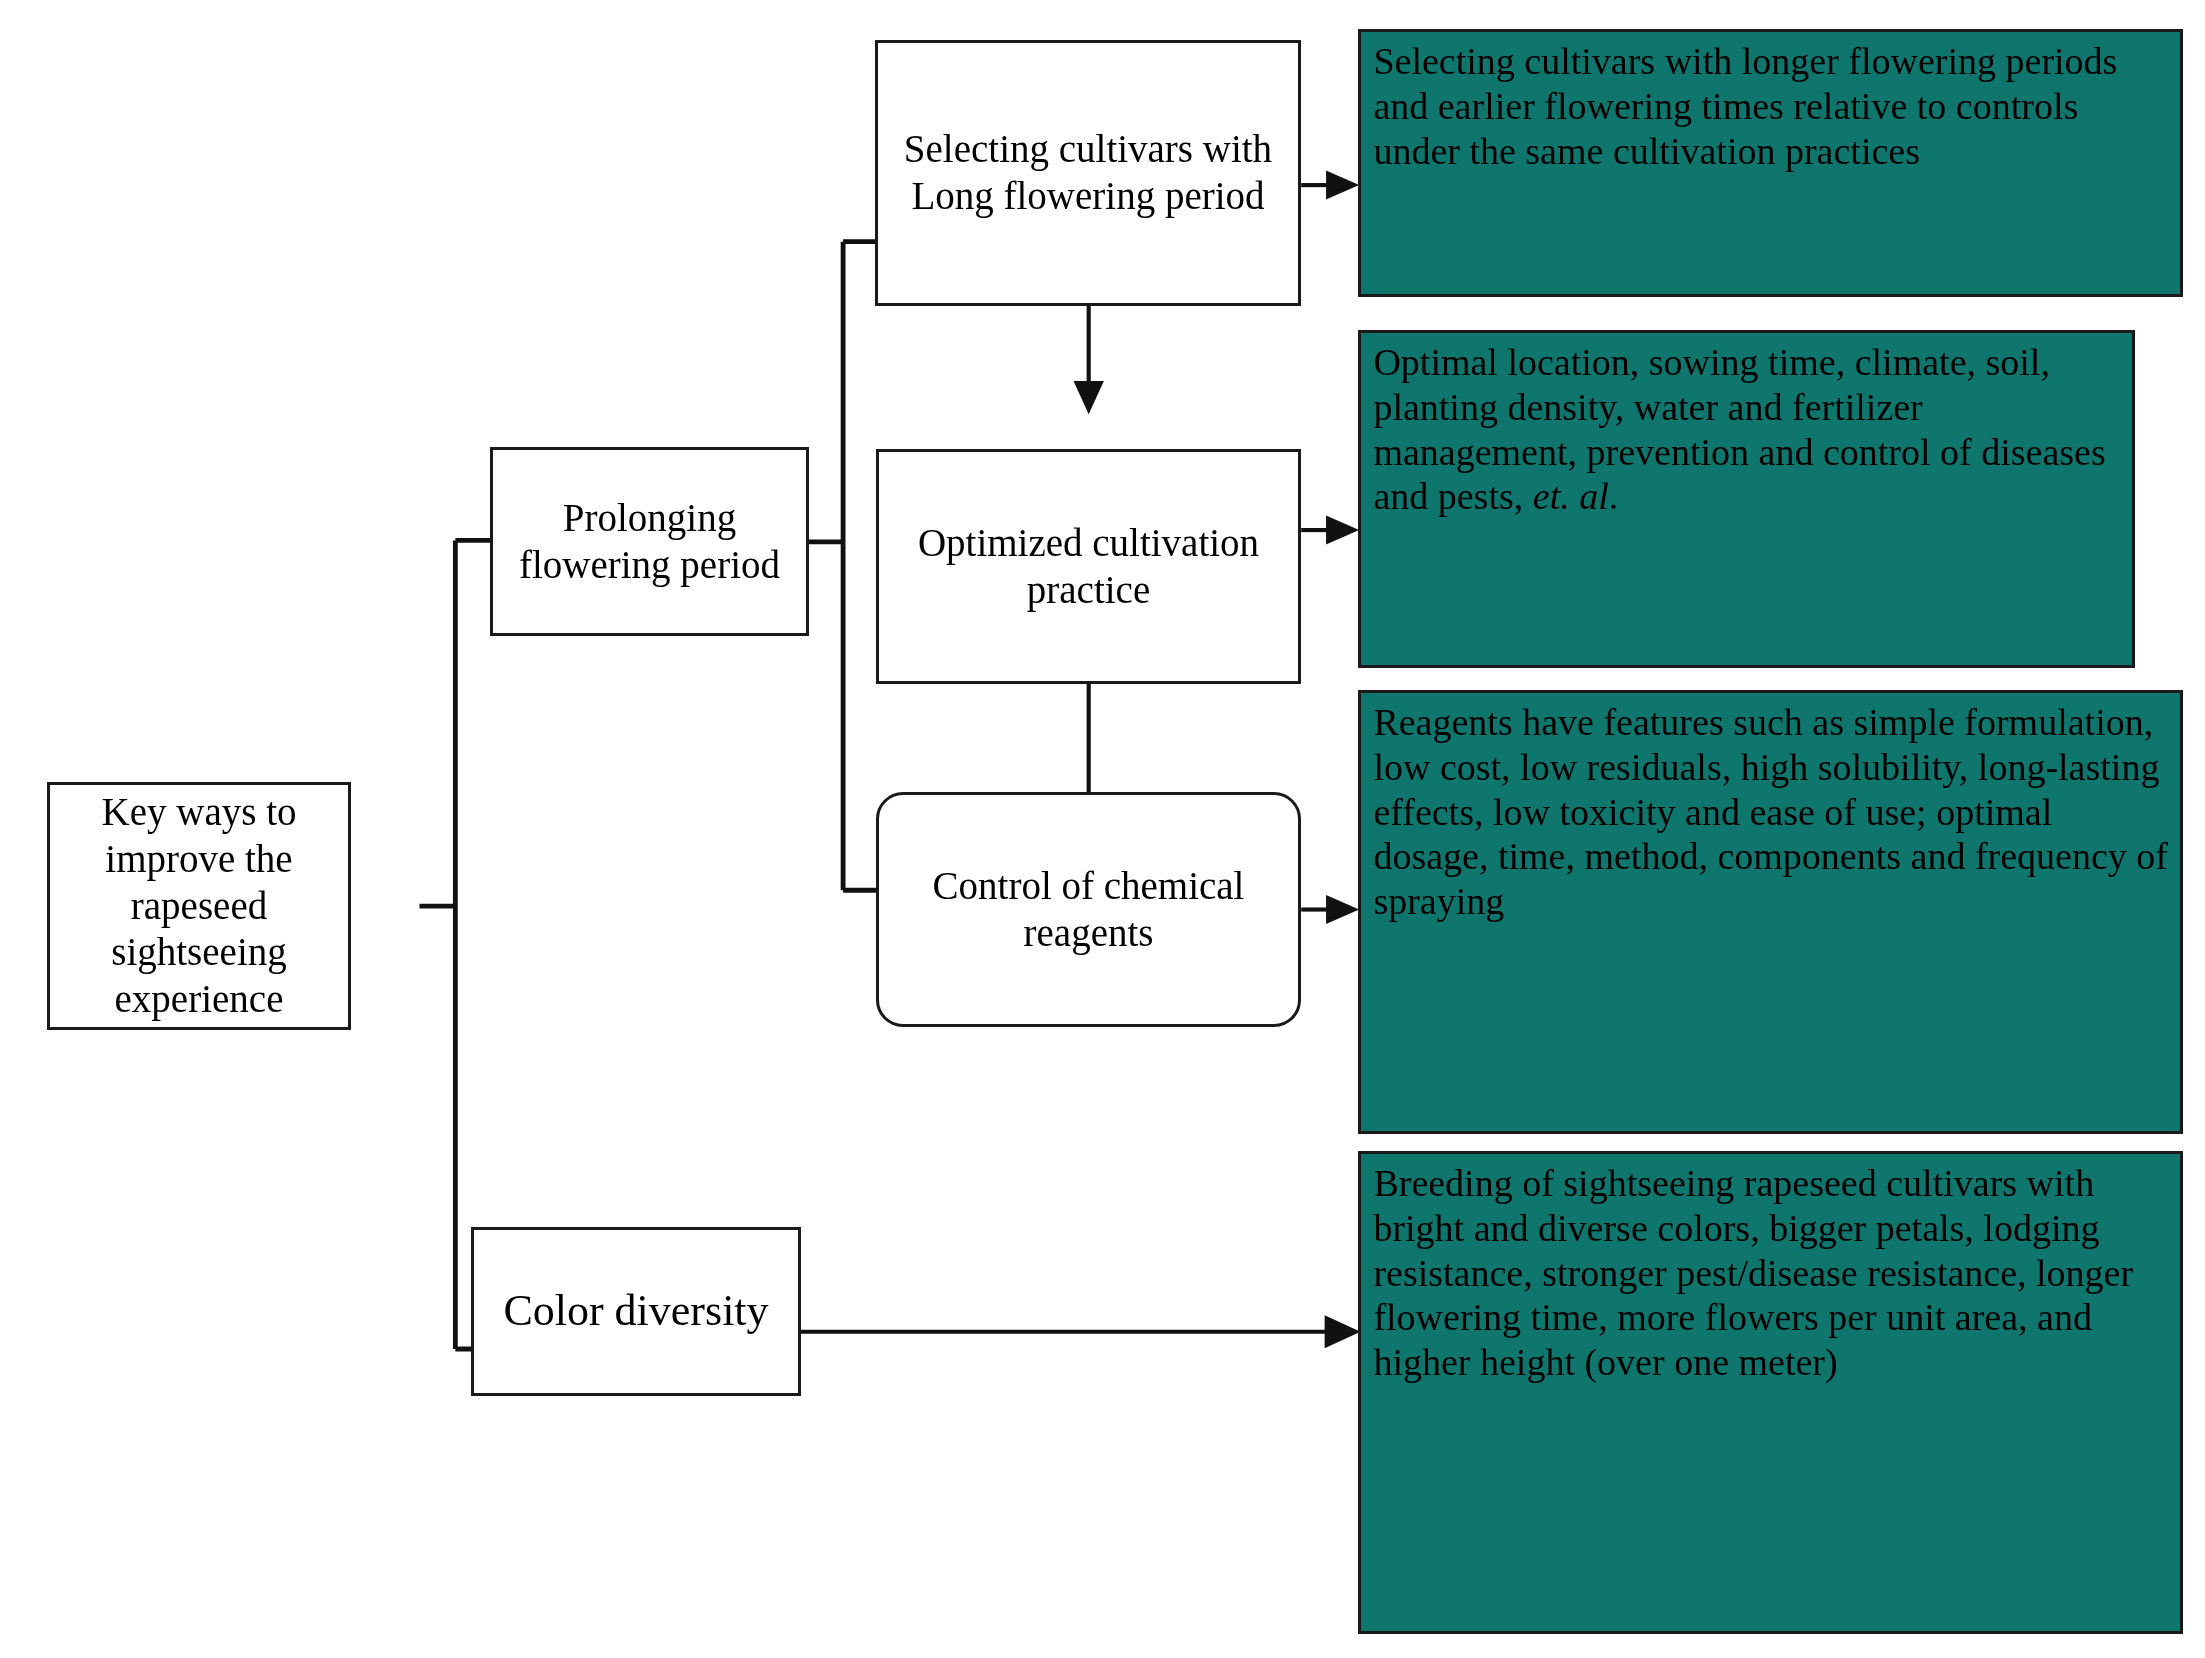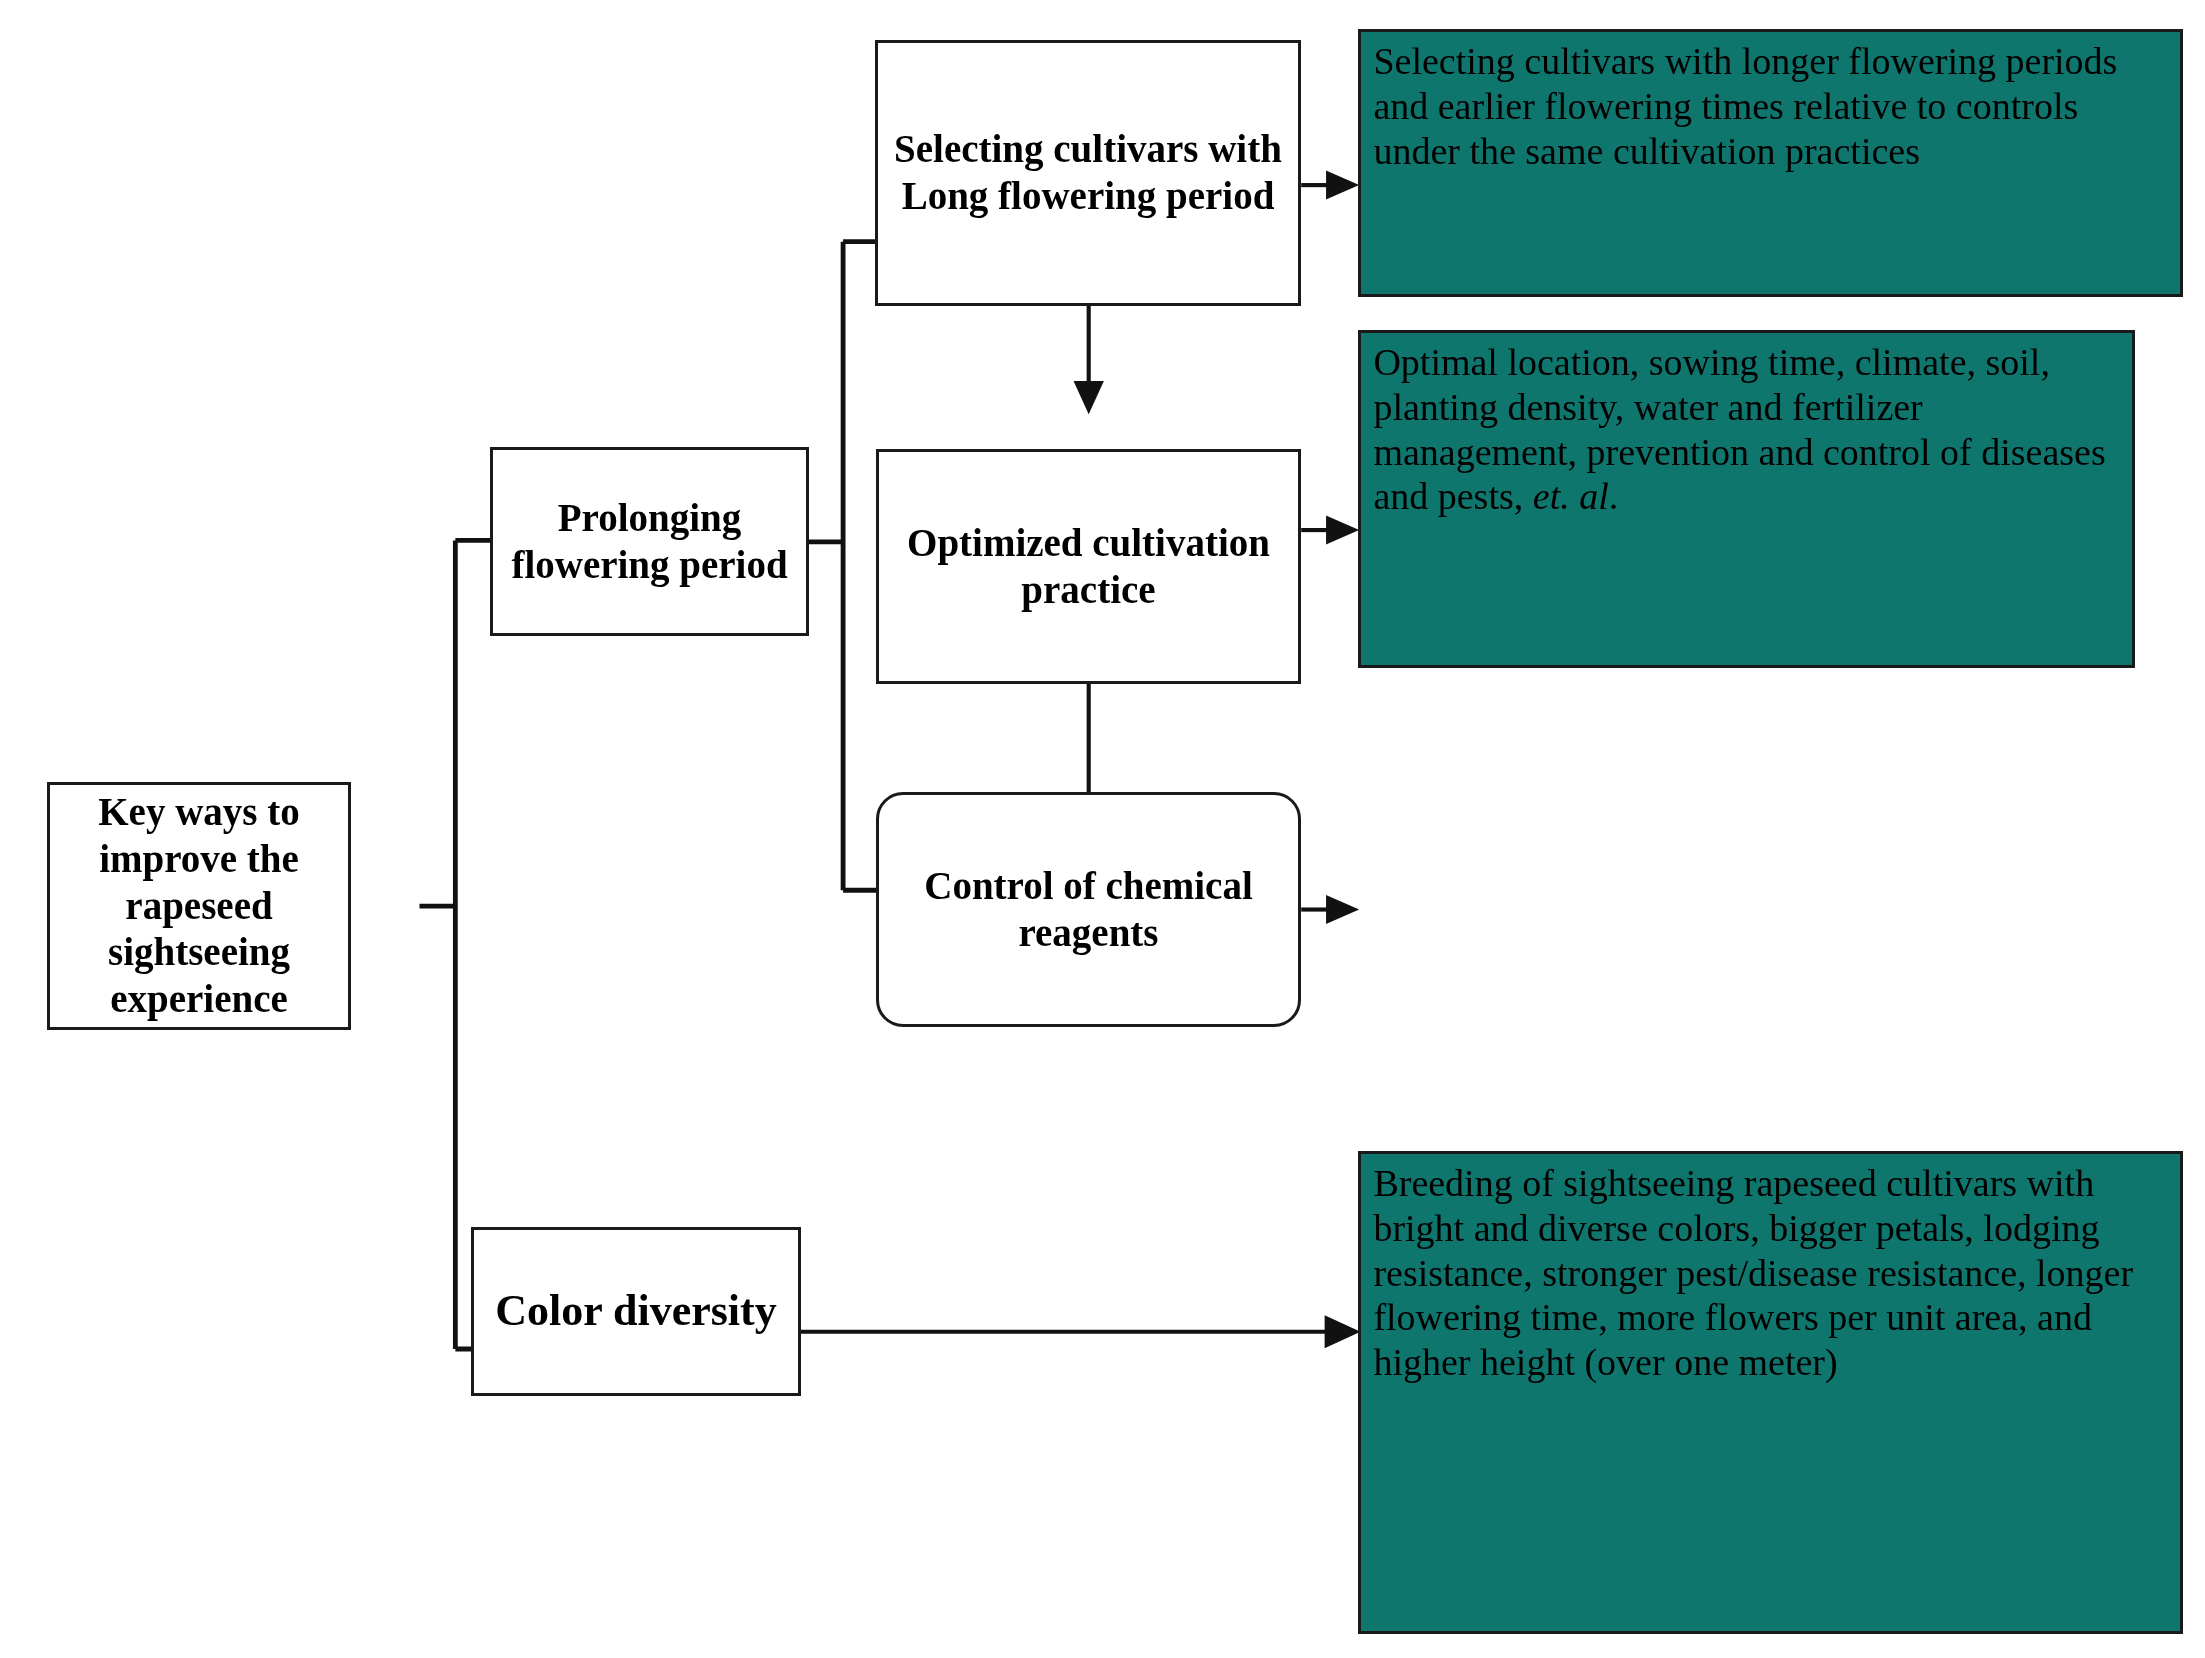--- a/index.html
+++ b/index.html
@@ -16,21 +16,21 @@
   }
   .node{
     position:absolute;
     box-sizing:border-box;
     border:3.5px solid #1a1a1a;
     background:#ffffff;
     display:flex;
     align-items:center;
     justify-content:center;
     text-align:center;
-    font-weight:bold;
+    font-weight:normal;
     line-height:1.20;
     padding:4.1px 7px;
   }
   .desc{
     position:absolute;
     box-sizing:border-box;
     border:3.5px solid #1a1a1a;
     background:#0f766e;
     text-align:left;
     font-weight:normal;
@@ -112,17 +112,18 @@
   <div class="node" style="left:876px; top:413px; width:425px; height:235px; font-size:39px;margin-top:36px;">Optimized cultivation practice</div>
 
   <div class="node" style="left:876px; top:792px; width:425px; height:235px; font-size:39px;border-radius:27px;">Control of chemical reagents</div>
 
   <div class="desc" style="left:1358px; top:29px; width:825px; height:268px; font-size:38px;">Selecting cultivars with longer flowering periods and earlier flowering times relative to controls under the same cultivation practices</div>
 
   <div class="desc" style="left:1358px; top:330px; width:777px; height:338px; font-size:38px;">
     <span>Optimal location, sowing time, climate, soil, planting density, water and fertilizer management, prevention and control of diseases and pests, </span><em>et. al</em><span>.</span>
   </div>
 
+  <div class="desc" style="left:1358px; top:690px; width:825px; height:444px; font-size:38px;">Reagents have features such as simple formulation, low cost, low residuals, high solubility, long-lasting effects, low toxicity and ease of use; optimal dosage, time, method, components and frequency of spraying</div>
 
   <div class="desc" style="left:1358px; top:1151px; width:825px; height:483px; font-size:38px;">Breeding of sightseeing rapeseed cultivars with bright and diverse colors, bigger petals, lodging resistance, stronger pest/disease resistance, longer flowering time, more flowers per unit area, and higher height (over one meter)</div>
 
 </div>
 
 
 </body></html>

